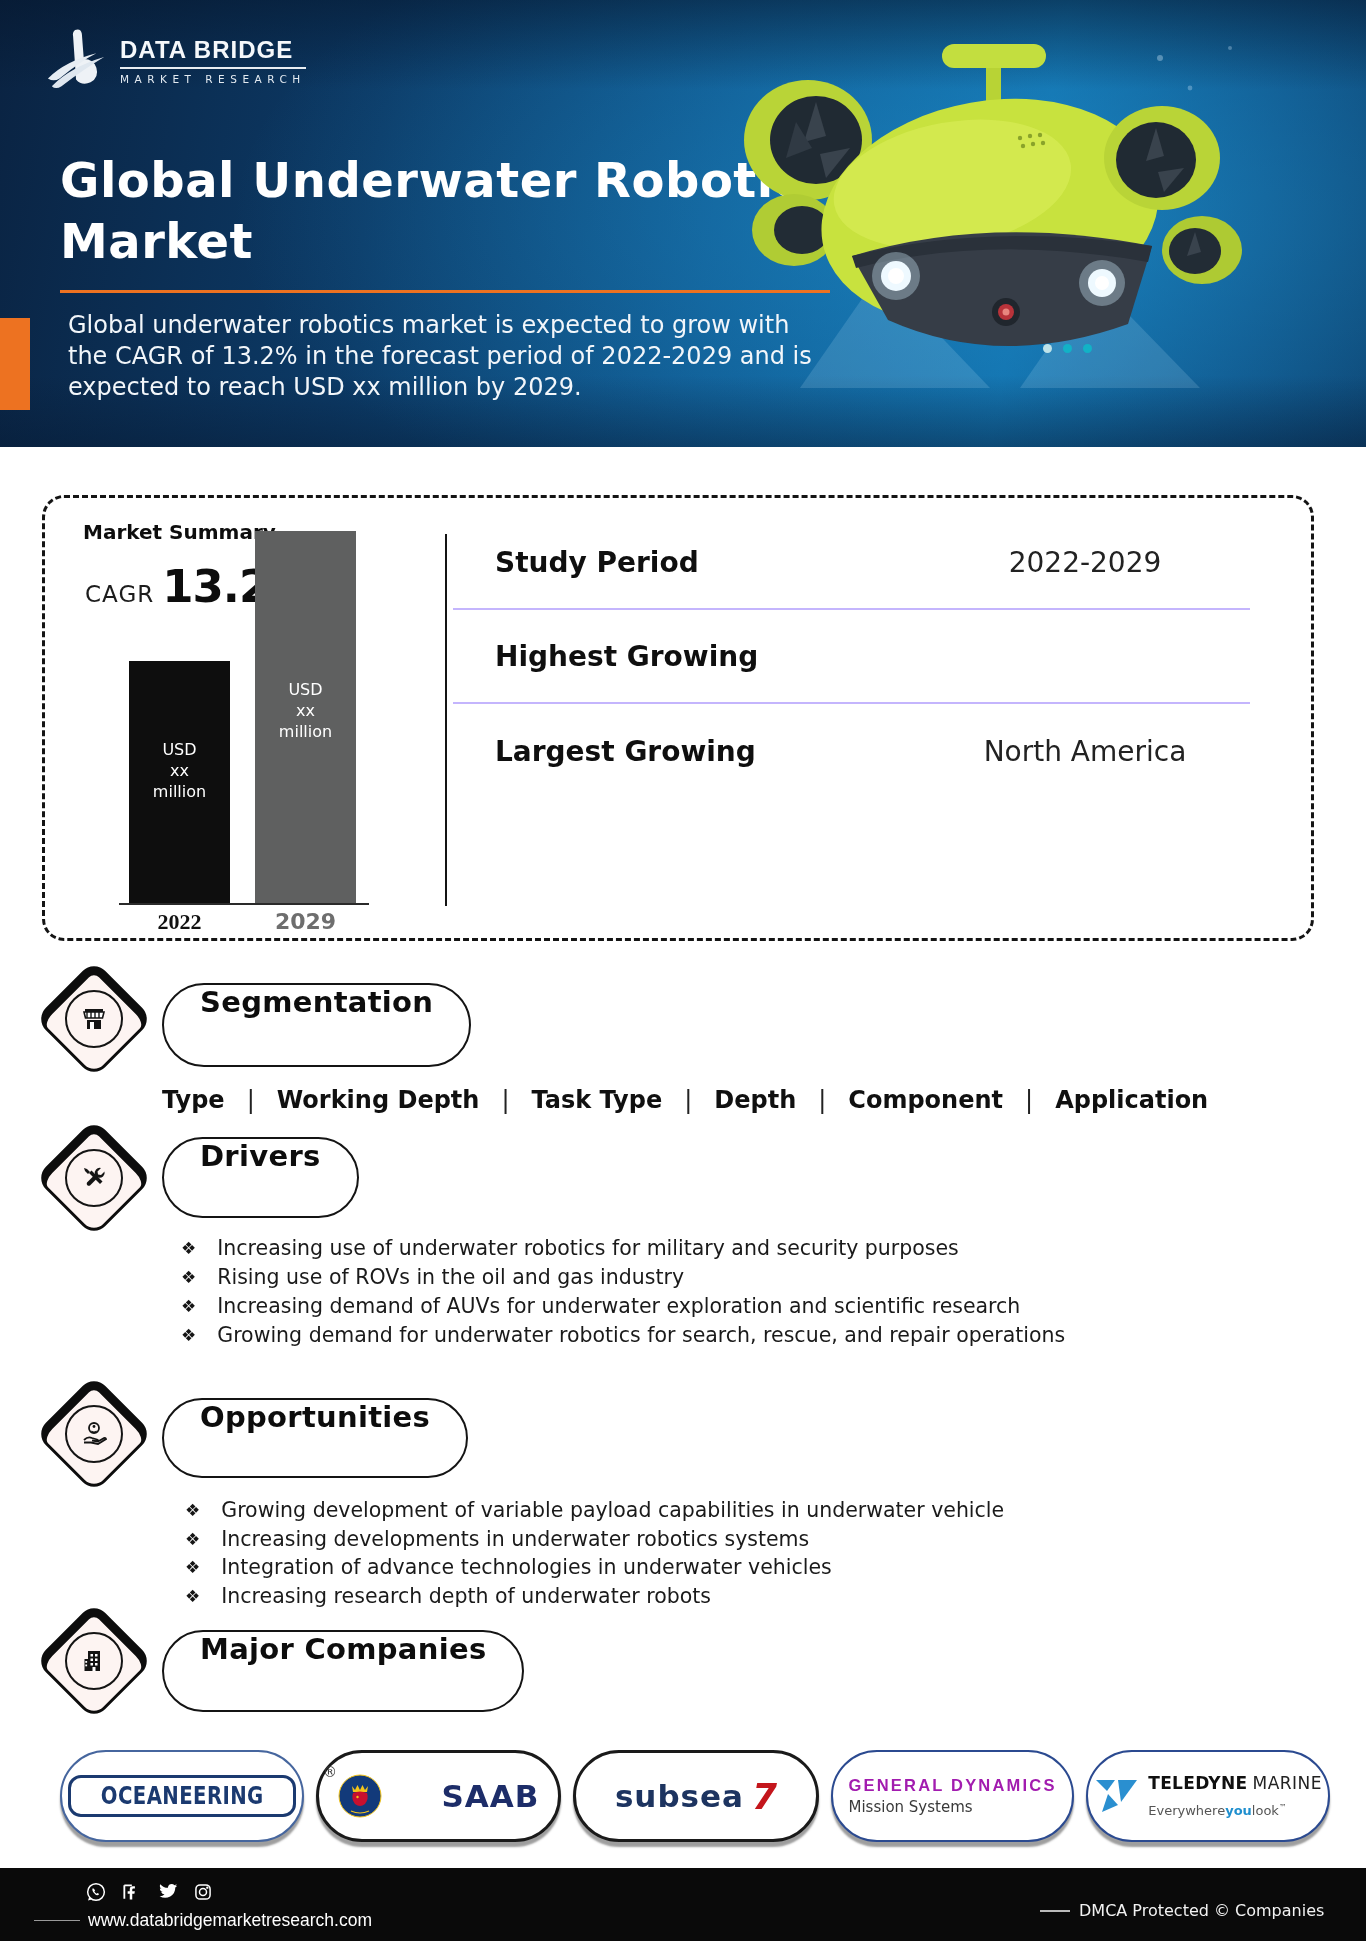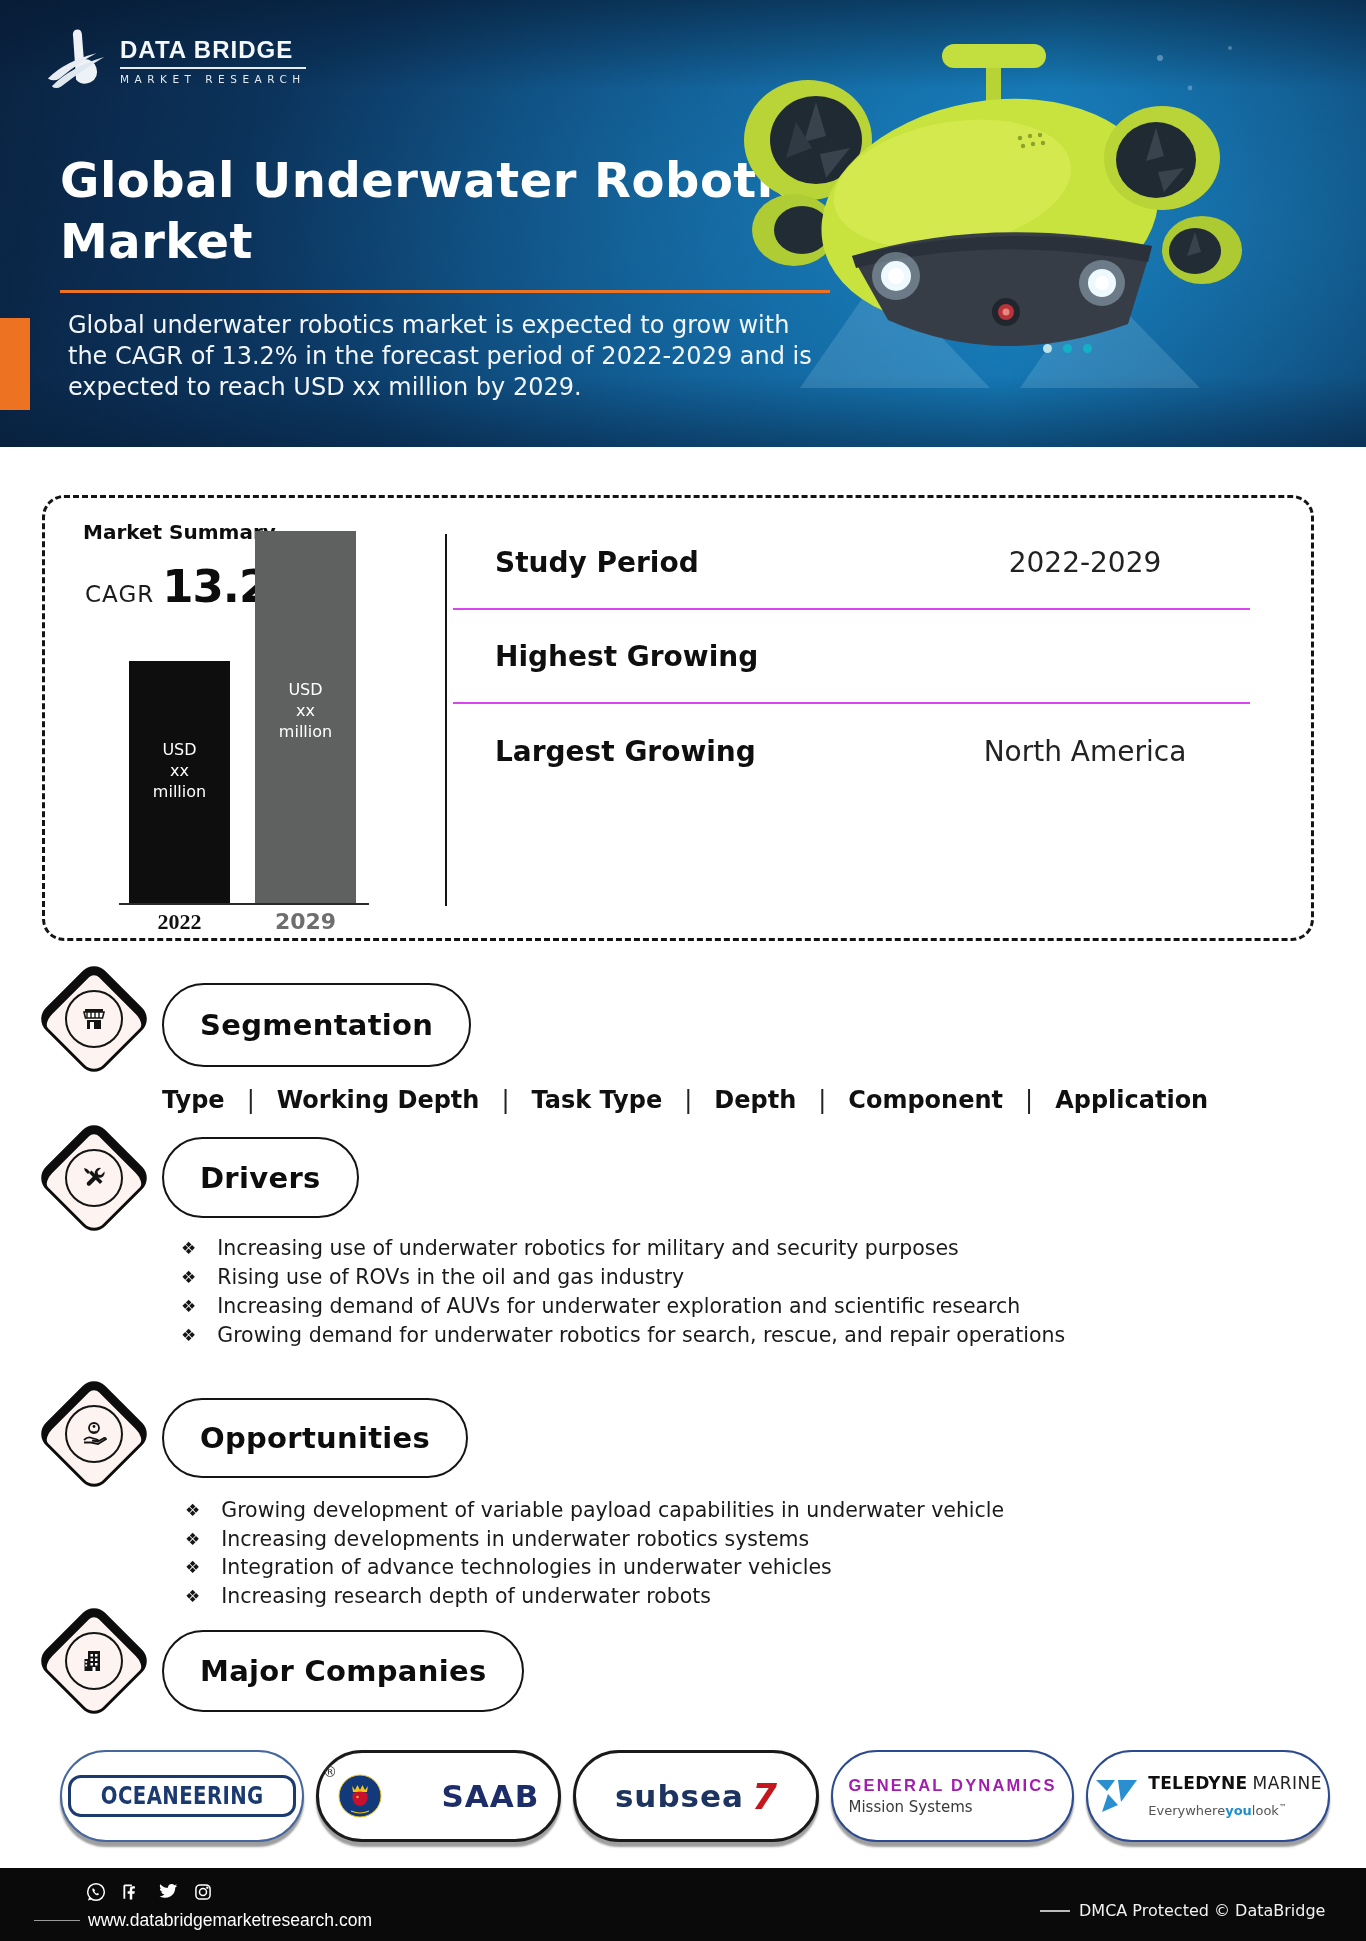--- a/index.html
+++ b/index.html
@@ -46,39 +46,39 @@
   .bar { position:absolute; color:#ffffff; font-size:16px; line-height:21px; text-align:center; white-space:pre-line; }
   .bar-2022 { left:84px; top:163px; width:101px; height:242px; background:#0e0e0e; padding-top:78px; }
   .bar-2029 { left:210px; top:33px; width:101px; height:372px; background:#5f6060; padding-top:148px; }
   .chart-baseline { position:absolute; left:74px; top:405px; width:250px; height:2px; background:#2a2a2a; }
   .year { position:absolute; top:411px; width:101px; text-align:center; font-size:22px; font-weight:700; }
   .year-2022 { left:84px; color:#111;font-family:Liberation Serif, serif; }
   .year-2029 { left:210px; color:#6e6e6e; }
   .v-divider { position:absolute; left:400px; top:36px; height:372px; width:2px; background:#141414; }
   .facts { position:absolute; left:408px; top:18px; width:797px; }
   .fact-row { height:94px; display:flex; align-items:center; justify-content:space-between; }
-  .fact-row.sep { border-bottom:2px solid #d946ef; }
+  .fact-row.sep { border-bottom:2px solid #c4b5fd; }
   .fact-label { font-size:28px; font-weight:600; color:#0f0f0f; padding-left:42px; }
   .fact-value { font-size:28px; font-weight:400; color:#222; width:330px; text-align:center; }
 
   
   .diamond { position:absolute; width:112px; height:112px; }
   .diamond .rot {
     position:absolute; left:14px; top:14px; width:84px; height:84px;
     transform:rotate(45deg); background:#fdf4f2; border-radius:16px;
     border-style:solid; border-color:#0d0d0d; border-width:9px 3px 3px 9px;
   }
   .diamond .circ {
     position:absolute; left:50%; top:50%; width:58px; height:58px; margin:-29px 0 0 -29px;
     border:2px solid #141414; border-radius:50%; background:#fdf4f2;
     display:flex; align-items:center; justify-content:center;
   }
   .pill {
     position:absolute; border:2.5px solid #141414; border-radius:44px; background:#fff;
-    display:flex; align-items:center; padding:0 36px;
+    display:flex; align-items:flex-start; padding:0 36px;
     font-size:29px; font-weight:700; color:#0d0d0d; letter-spacing:.3px;
   }
   .segments-row { position:absolute; left:162px; top:1086px; display:flex; align-items:center; gap:22px; font-size:24px; font-weight:700; color:#101010; }
   .seg-sep { font-weight:400; color:#222; }
   .bullets { position:absolute; display:flex; flex-direction:column; }
   .bullet-line { display:flex; align-items:baseline; gap:21px; }
   .bullet-glyph { font-size:17px; color:#151515; position:relative; top:-1px; }
   .bullet-text { font-size:20.5px; color:#1a1a1a; }
   .drivers-bullets { left:181px; top:1236px; }
   .drivers-bullets .bullet-line { height:29px; }
@@ -441,15 +441,15 @@
       <circle cx="12" cy="12" r="4.2" fill="none" stroke="#fff" stroke-width="1.8"></circle>
       <circle cx="17.2" cy="6.8" r="1.4" fill="#fff"></circle>
     </svg>
   </div>
   <div class="site-row">
     <span class="site-line"></span>
     <span class="site-url">www.databridgemarketresearch.com</span>
   </div>
   <div class="dmca-row">
     <span class="dmca-line"></span>
-    <span class="dmca-text">DMCA Protected © DataBridge</span>
+    <span class="dmca-text">DMCA Protected © Companies</span>
   </div>
 </div>
 
 </body></html>

